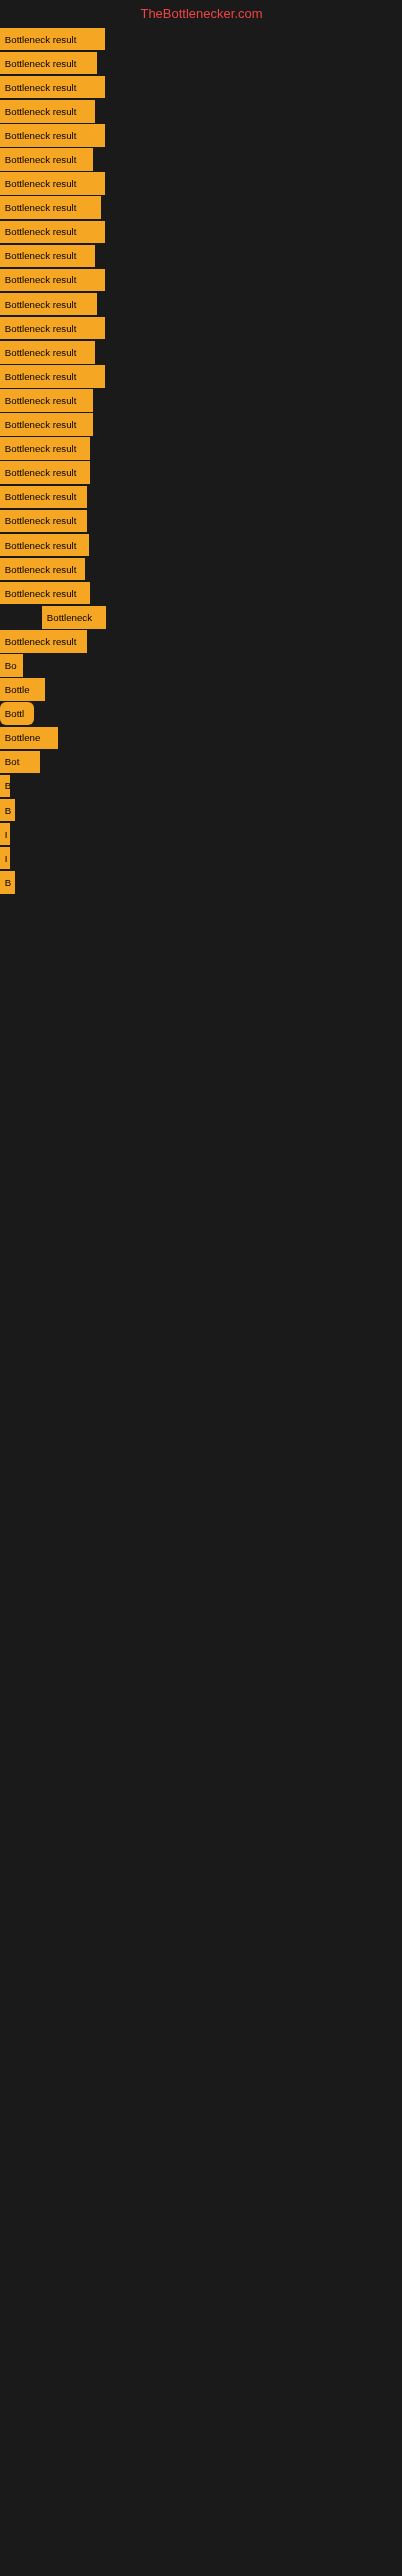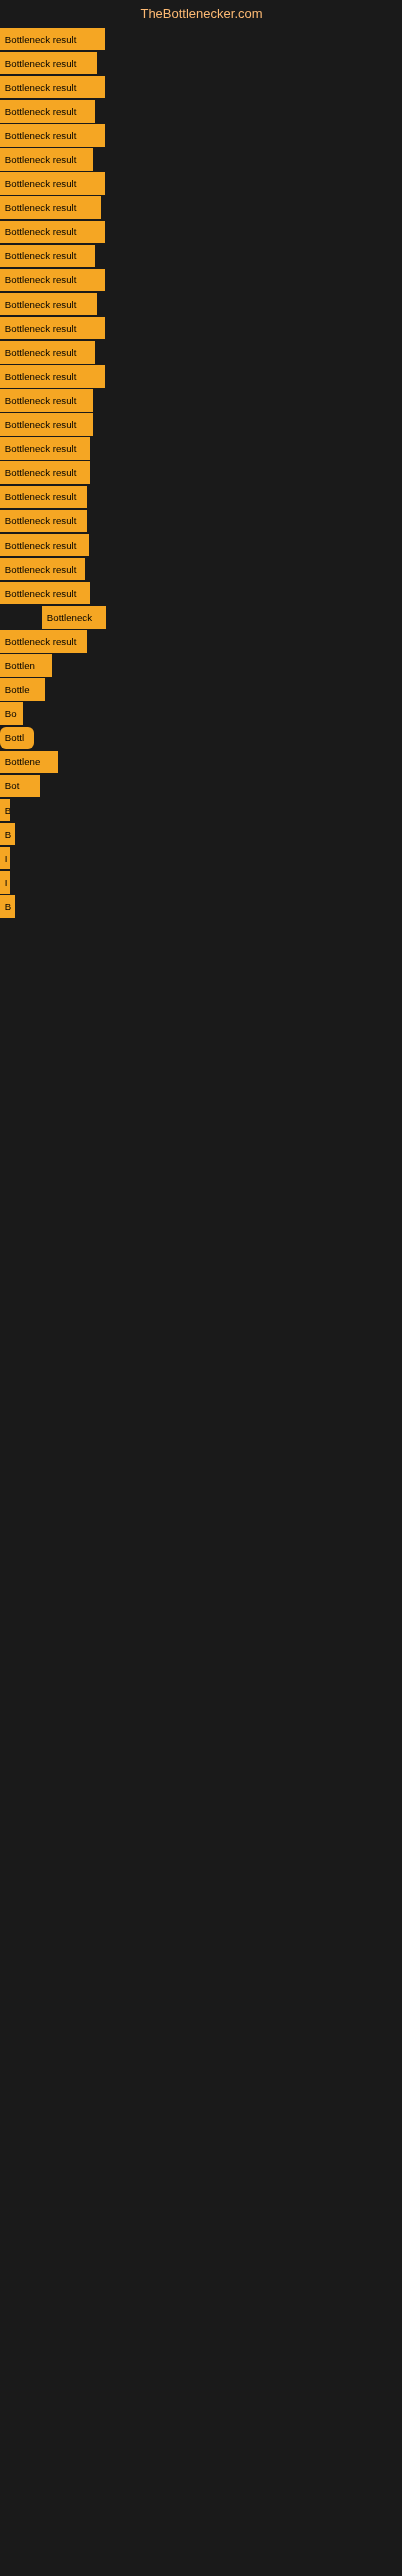--- a/index.html
+++ b/index.html
@@ -11,21 +11,21 @@
     body {
       width: 403px;
       min-height: 2576px;
       background-color: #1a1a1a;
       font-family: Arial, sans-serif;
       position: relative;
     }
 
     .site-title {
       text-align: center;
-      color: #fdba74;
+      color: #ef4444;
       font-size: 13px;
       padding: 6.4px 0;
       background-color: #1a1a1a;
     }
 
     .bar-container {
       display: flex;
       align-items: flex-end;
       margin-bottom: 0;
     }
@@ -180,35 +180,30 @@
         <div class="bottleneck-bar" style="width: 64px; margin-left: 42px;">Bottleneck</div>
       </div>
     </div>
     <div class="row-wrapper">
       <div class="bar-container">
         <div class="bottleneck-bar" style="width: 87px;">Bottleneck result</div>
       </div>
     </div>
     <div class="row-wrapper">
       <div class="bar-container">
-        <div class="bottleneck-bar" style="width: 52px;">Bottlen</div>
+        <div class="bottleneck-bar" style="width: 22.5px;">Bo</div>
       </div>
     </div>
     <div class="row-wrapper">
       <div class="bar-container">
         <div class="bottleneck-bar" style="width: 45px;">Bottle</div>
       </div>
     </div>
     <div class="row-wrapper">
       <div class="bar-container">
-        <div class="bottleneck-bar" style="width: 22.5px;">Bo</div>
-      </div>
-    </div>
-    <div class="row-wrapper">
-      <div class="bar-container">
         <div class="bottleneck-bar" style="width: 34px; border-radius: 6px;">Bottl</div>
       </div>
     </div>
     <div class="row-wrapper">
       <div class="bar-container">
         <div class="bottleneck-bar" style="width: 58px;">Bottlene</div>
       </div>
     </div>
     <div class="row-wrapper">
       <div class="bar-container">

